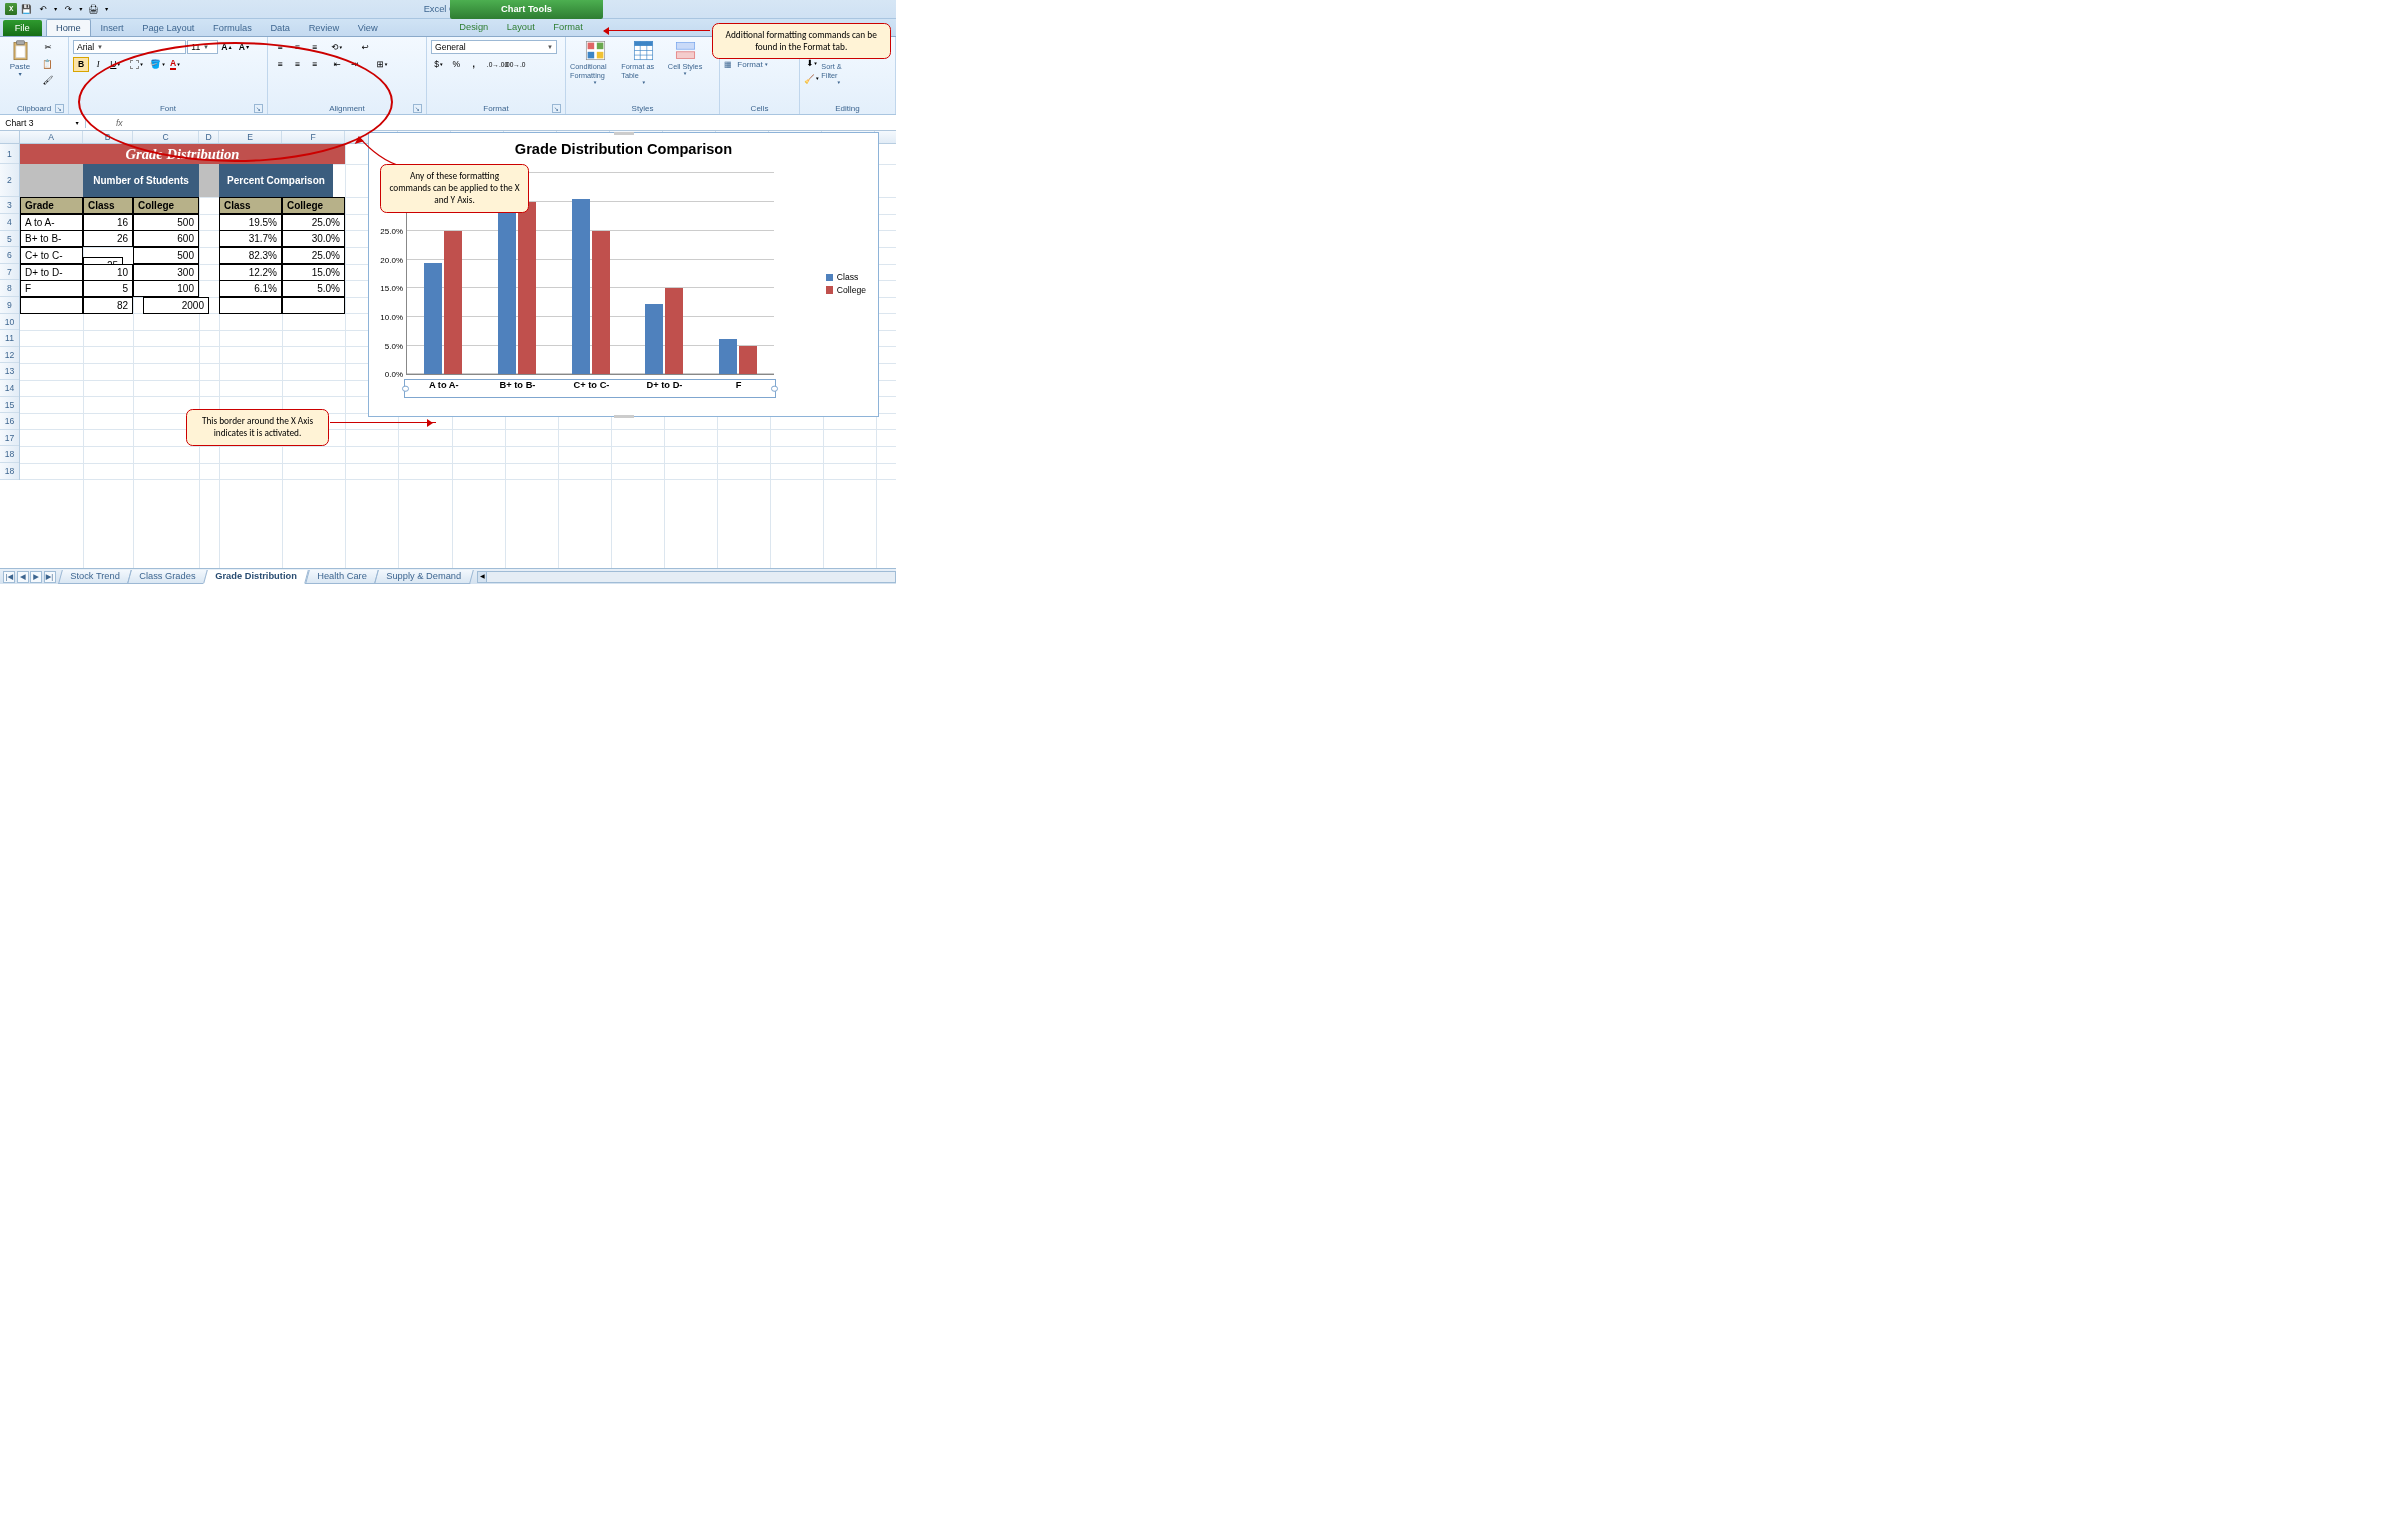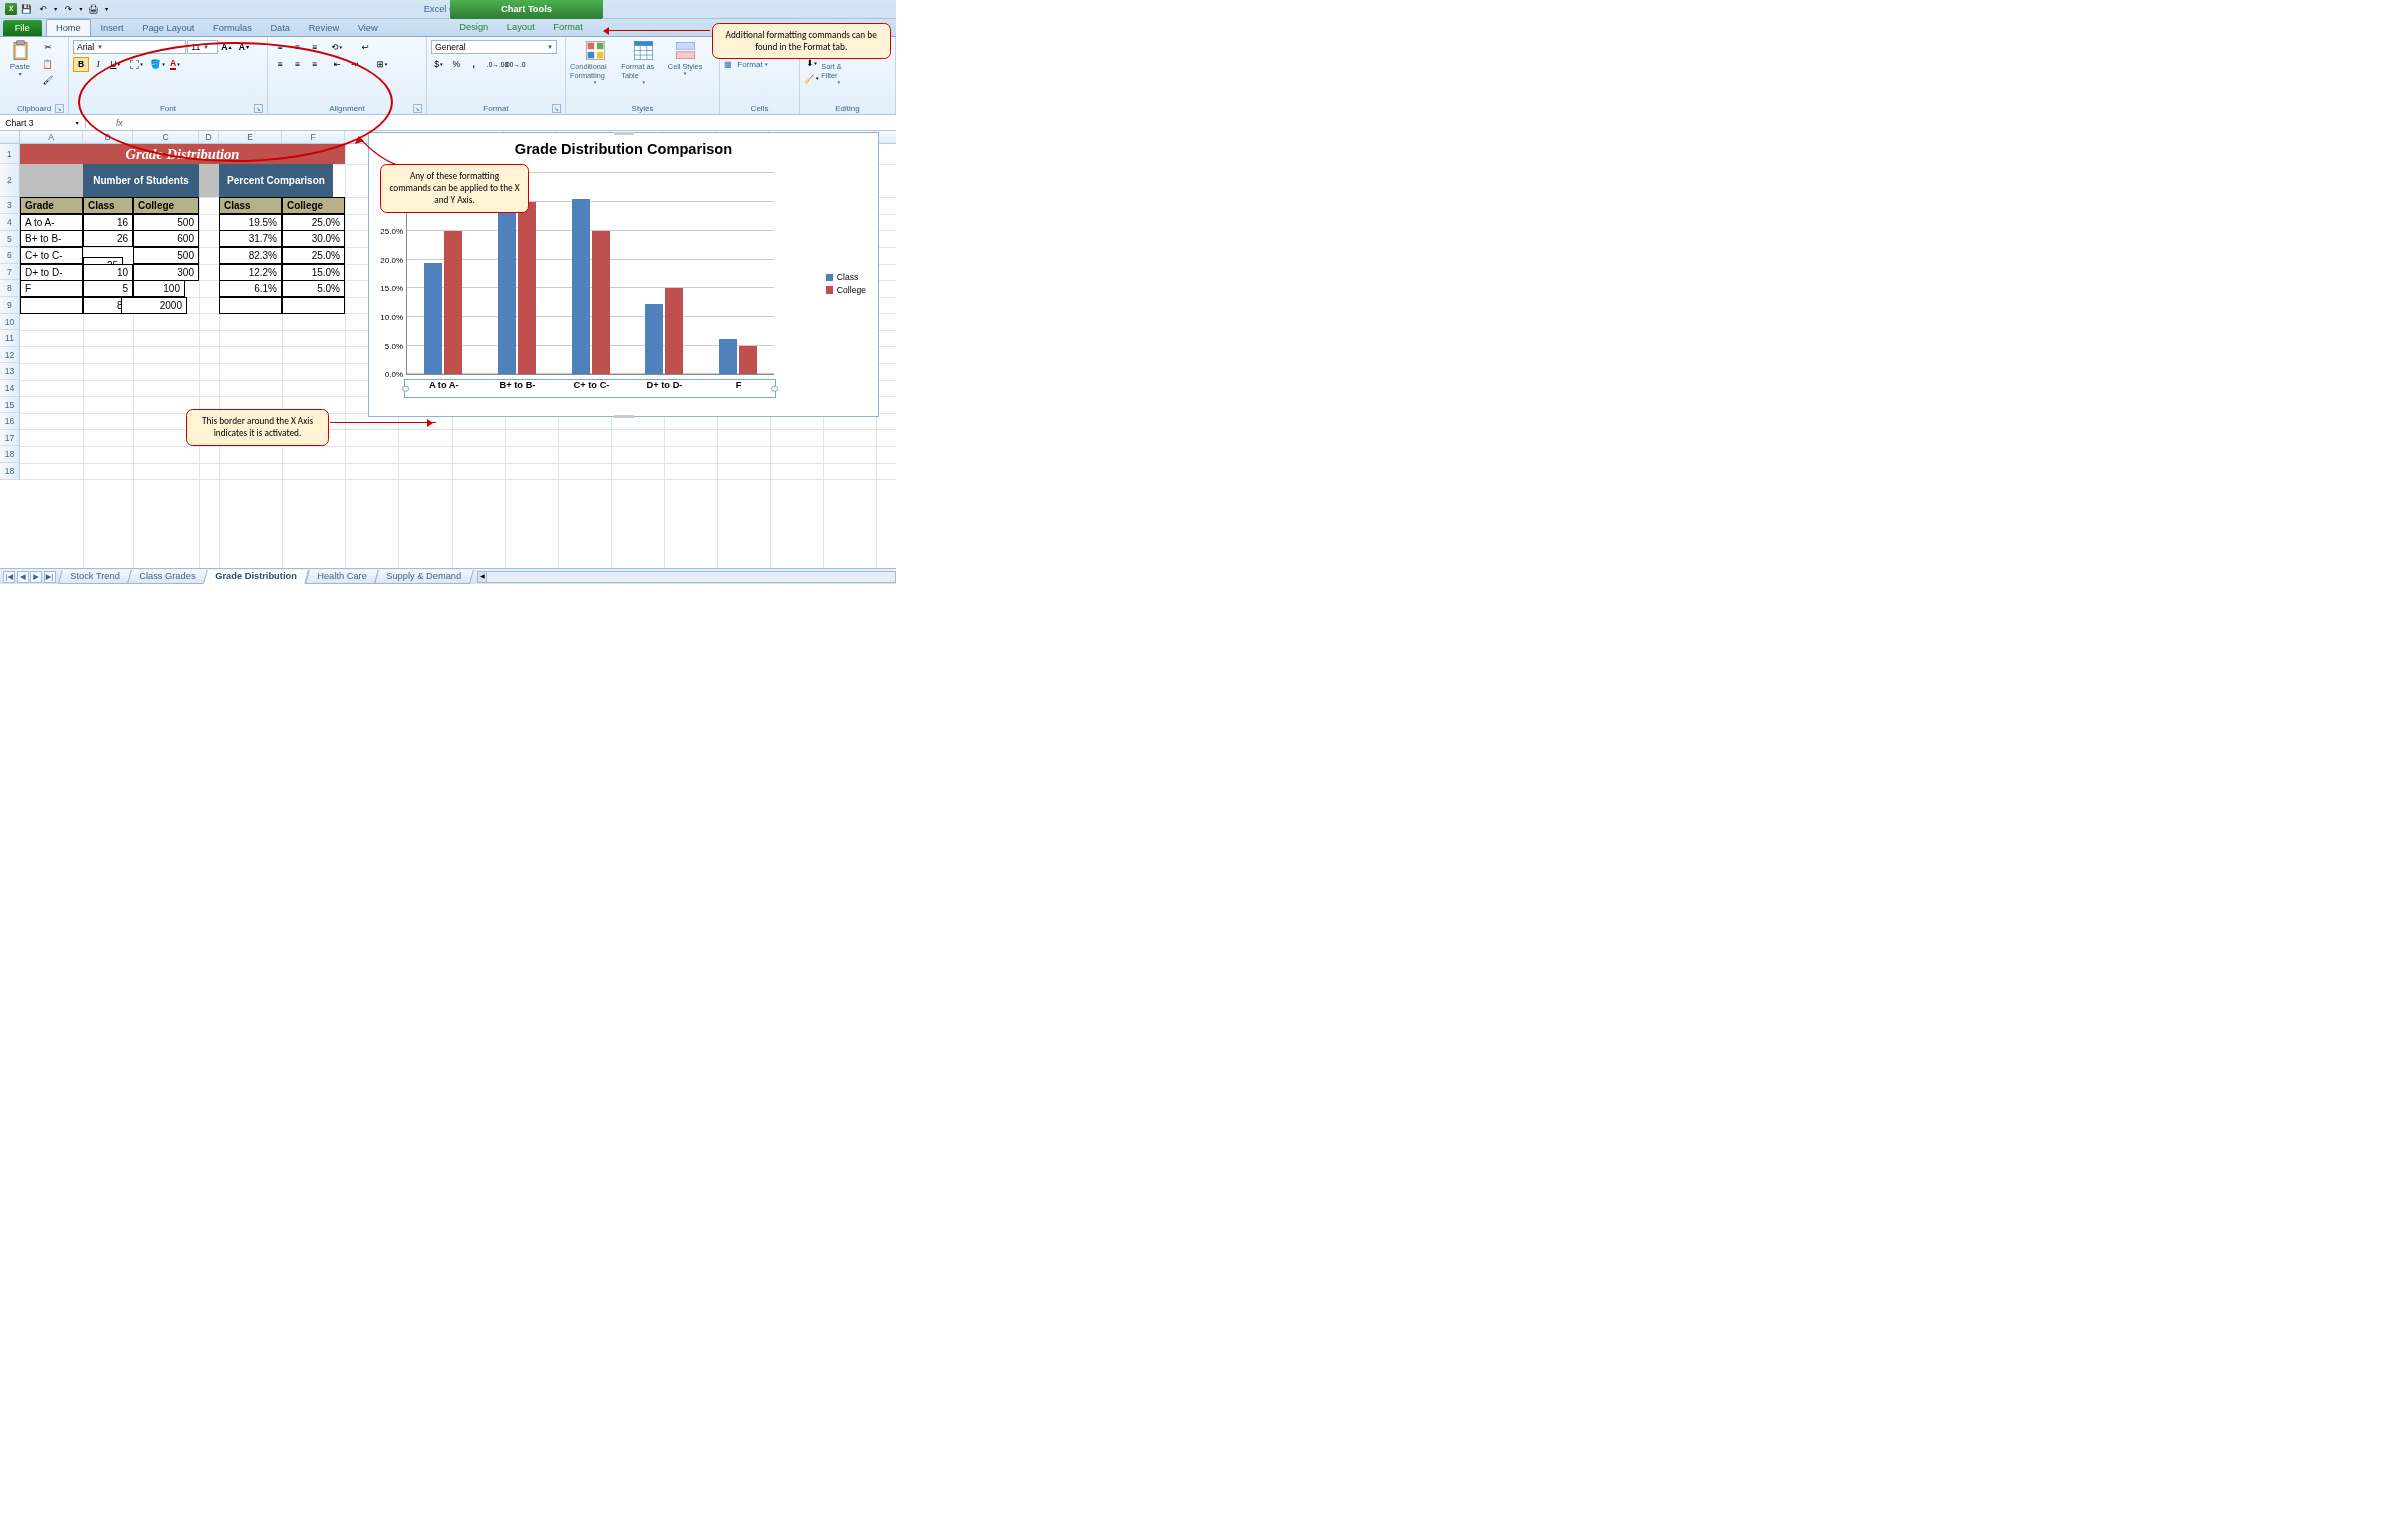--- a/index.html
+++ b/index.html
@@ -451,26 +451,26 @@
         <div class="dt-cell r" style="position: absolute; left: 113px; top: 103px; width: 66px;">500</div>
         <div class="dt-cell r" style="position: absolute; left: 199px; top: 103px; width: 63px;">82.3%</div>
         <div class="dt-cell r" style="position: absolute; left: 262px; top: 103px; width: 63px;">25.0%</div>
         <div class="dt-cell" style="position: absolute; left: 0px; top: 120px; width: 63px;">D+ to D-</div>
         <div class="dt-cell r" style="position: absolute; left: 63px; top: 120px; width: 50px;">10</div>
         <div class="dt-cell r" style="position: absolute; left: 113px; top: 120px; width: 66px;">300</div>
         <div class="dt-cell r" style="position: absolute; left: 199px; top: 120px; width: 63px;">12.2%</div>
         <div class="dt-cell r" style="position: absolute; left: 262px; top: 120px; width: 63px;">15.0%</div>
         <div class="dt-cell" style="position: absolute; left: 0px; top: 136px; width: 63px;">F</div>
         <div class="dt-cell r" style="position: absolute; left: 63px; top: 136px; width: 50px;">5</div>
-        <div class="dt-cell r" style="position: absolute; left: 113px; top: 136px; width: 52px;">100</div>
+        <div class="dt-cell r" style="position: absolute; left: 113px; top: 136px; width: 66px;">100</div>
         <div class="dt-cell r" style="position: absolute; left: 199px; top: 136px; width: 63px;">6.1%</div>
         <div class="dt-cell r" style="position: absolute; left: 262px; top: 136px; width: 63px;">5.0%</div>
         <div class="dt-cell" style="position: absolute; left: 0px; top: 153px; width: 63px;"></div>
         <div class="dt-cell r" style="position: absolute; left: 63px; top: 153px; width: 50px;">82</div>
-        <div class="dt-cell r" style="position: absolute; left: 101px; top: 153px; width: 66px;">2000</div>
+        <div class="dt-cell r" style="position: absolute; left: 123px; top: 153px; width: 66px;">2000</div>
         <div class="dt-cell r" style="position: absolute; left: 199px; top: 153px; width: 63px;"></div>
         <div class="dt-cell r" style="position: absolute; left: 262px; top: 153px; width: 63px;"></div>
       </div>
     </div>
 
   <div class="chart-box">
     <div class="chart-handle" style="left:50%;top:-1.3px;width:20px;height:2.7px;transform:translateX(-50%);"></div>
     <div class="chart-handle" style="left:50%;bottom:-1.3px;width:20px;height:2.7px;transform:translateX(-50%);"></div>
     <div class="chart-title">Grade Distribution Comparison</div>
     <div class="plot" id="plot">

